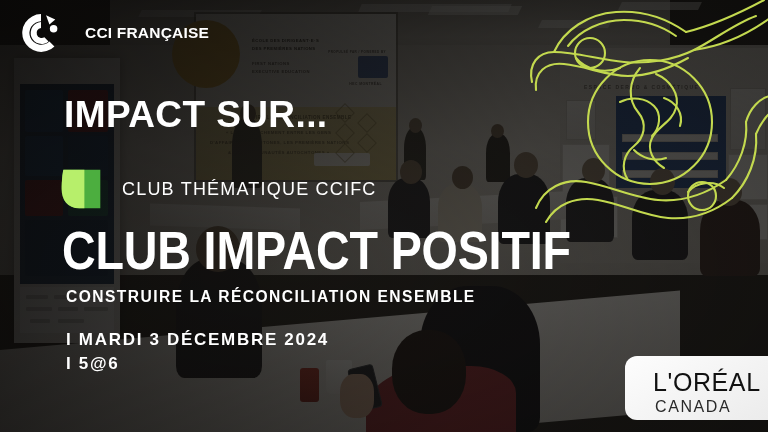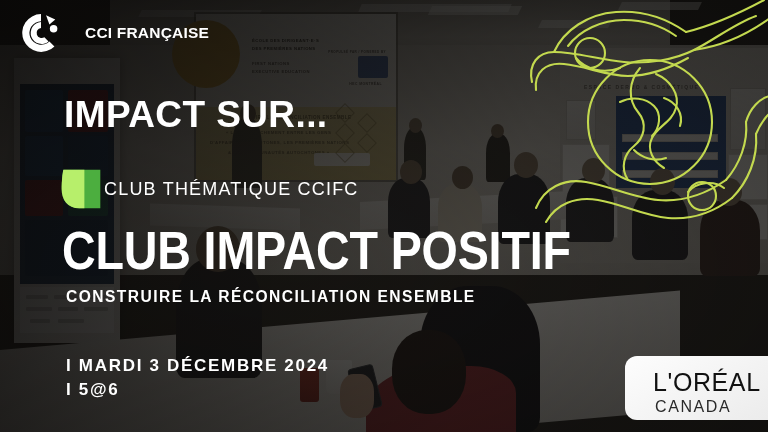--- a/index.html
+++ b/index.html
@@ -173,21 +173,21 @@
   .logo-txt span { display:block; white-space:nowrap; }
 
   .retour {
     position:absolute; left:64px; top:96px;
     color:#fff; font-size:37px; font-weight:700; letter-spacing:.4px;
     line-height:1;
   }
 
   .thematic {
     position:absolute; left:60px; top:168px;
-    display:flex; align-items:center; gap:2px;
+    display:flex; align-items:center; gap:20px;
   }
   .leaf { width:42px; height:42px; flex:0 0 42px; }
   .thematic-label {
     color:#fff; font-size:18px; font-weight:400; letter-spacing:1.2px;
     white-space:nowrap;
   }
 
   .headline {
     position:absolute; left:62px; top:224px;
     color:#fff; font-size:53px; font-weight:700;
@@ -197,21 +197,21 @@
   }
 
   .subhead {
     position:absolute; left:66px; top:288px;
     color:#fff; font-size:15.6px; font-weight:700;
     letter-spacing:1.45px; white-space:nowrap;
   }
 
   .dates {
     position:absolute; left:66px; top:328px;
-    color:#fff; font-weight:700; line-height:1.42;margin-top:26px;
+    color:#fff; font-weight:700; line-height:1.42;
   }
   .dates .d1 { font-size:17px; letter-spacing:1.7px; white-space:nowrap; }
   .dates .d2 { font-size:17px; letter-spacing:1.7px; white-space:nowrap; }
 
   .host-btn {
     position:absolute; left:476px; top:370px;
     display:flex; align-items:center; gap:7px;
     padding:5px 13px 6px 15px;
     border:1.4px solid rgba(255,255,255,.92);
     border-radius:999px;

